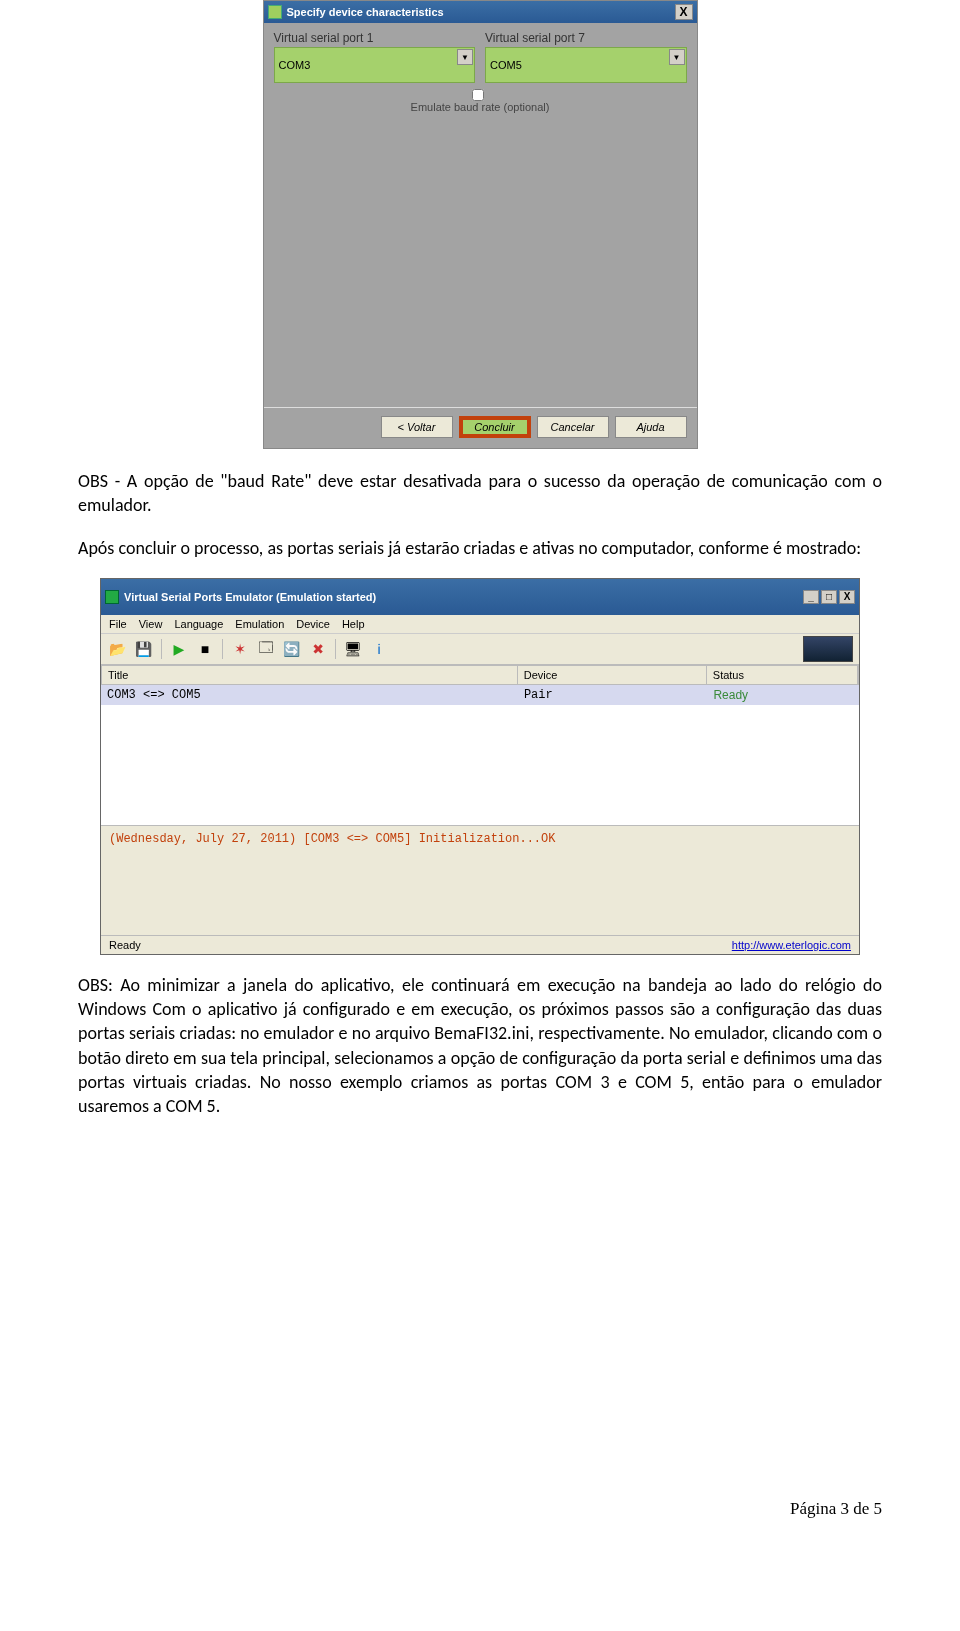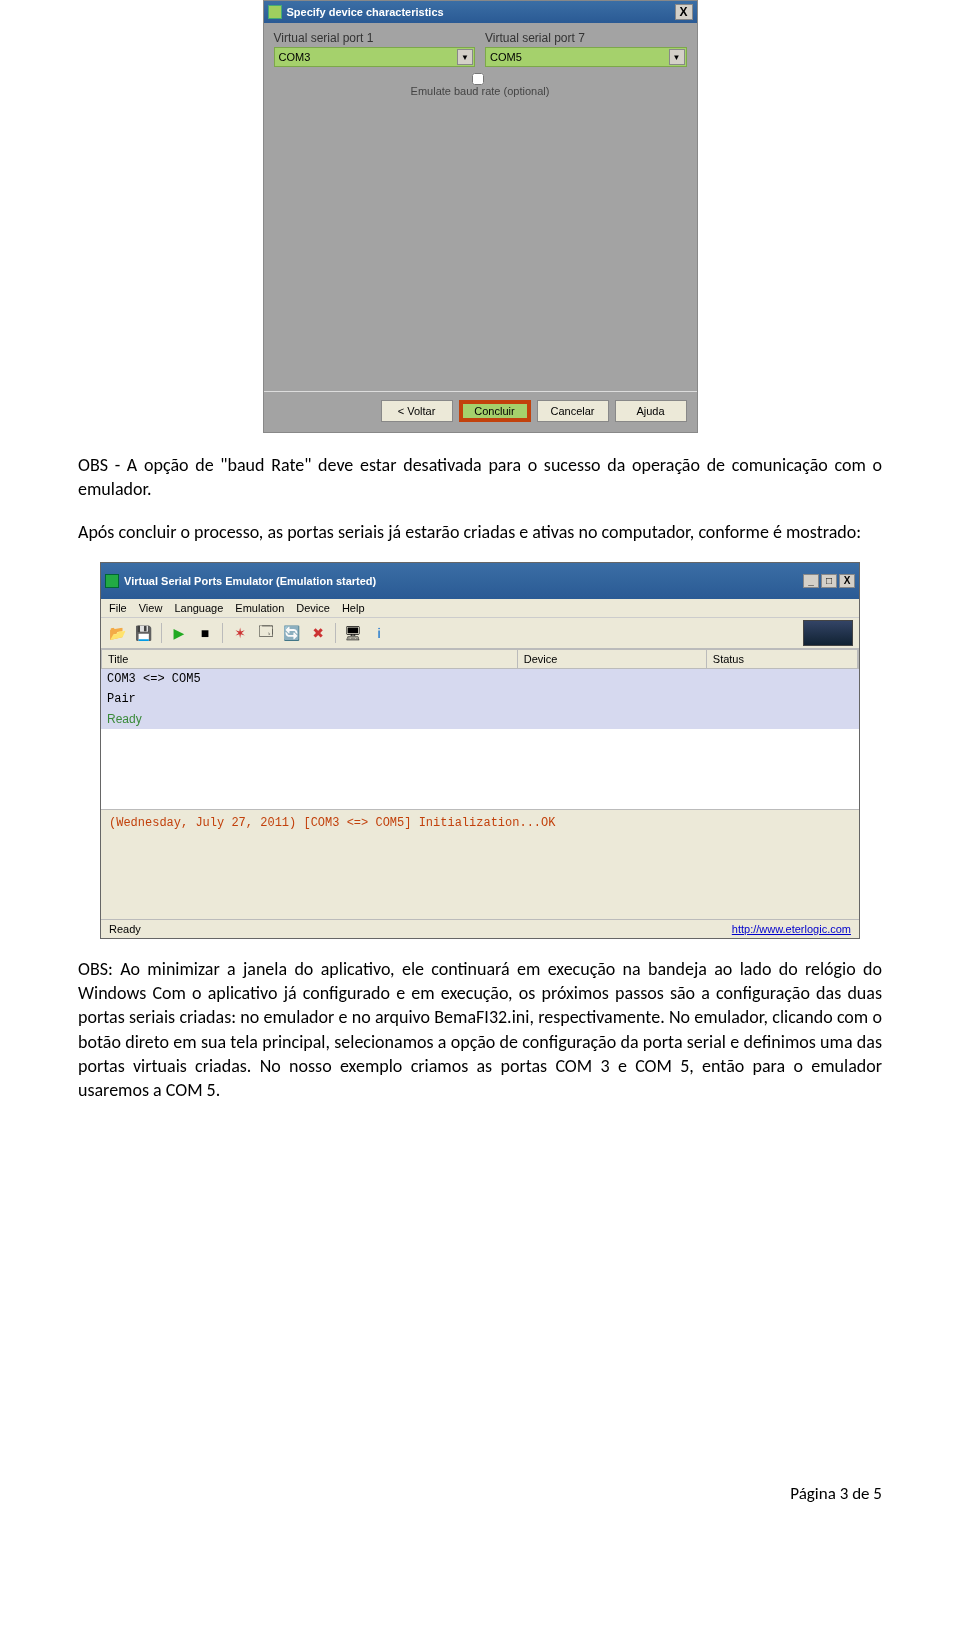--- a/index.html
+++ b/index.html
@@ -40,39 +40,40 @@
     width: 18px; height: 16px; background: #d4d0c8; border: 1px solid #888;
     display:flex; align-items:center; justify-content:center; color:#000;font-weight:bold;font-size:12px;
   }
   .dlg1-body { padding: 8px 10px 4px 10px; }
   .dlg1-row { display: flex; gap: 10px; margin-bottom: 4px; }
   .dlg1-col { flex: 1; }
   .dlg1-label { font-size: 12px; color: #333; margin-bottom: 2px; display:block; }
   .dlg1-combo {
     background: #a5d16c;
     border: 1px solid #7ca84a;
-    height: 20px;
+    height: 36px;
     display: flex;
     align-items: center;
     padding: 0 4px;
     font-size: 11px;
     position: relative;
   }
   .dlg1-combo .arrow {
     position:absolute; right:1px; top:1px; width:16px; height:16px;
     background:#d4d0c8; border:1px solid #888;
     display:flex;align-items:center;justify-content:center;font-size:8px;
   }
   .dlg1-chk { margin-top: 6px; display:flex; align-items:center; font-size:11px; color:#444;flex-direction:column;}
   .dlg1-chk input { margin-right:4px; width:12px; height:12px; }
   .dlg1-blank { height: 290px; }
   .dlg1-btnrow {
     display:flex; justify-content:flex-end; gap:6px;
     padding: 8px 10px 10px 10px;
     border-top: 1px solid #ddd;
+    font-style: italic;
   }
   .dlg1-btn {
     min-width: 72px; height: 22px;
     border: 1px solid #888;
     background: #ece9d8;
     font-size: 11px;
     display:flex; align-items:center; justify-content:center;
   }
   .dlg1-btn.primary {
     background: #a5d16c;
@@ -119,36 +120,36 @@
   .tb-logo{position:absolute;right:6px;top:2px;width:50px;height:26px;background:linear-gradient(#346,#123);border:1px solid #444;}
   .dlg2-listhdr{
     display:flex; background:#ece9d8; border:1px solid #bbb; font-size:11px;
   }
   .dlg2-listhdr .col{padding:3px 6px;border-right:1px solid #bbb;}
   .col-title{flex:0 0 55%;}
   .col-device{flex:0 0 25%;}
   .col-status{flex:0 0 20%;}
   .dlg2-listbody{background:#fff;height:140px;}
   .dlg2-row1{
-    display:flex;background:#d6d9ef;font-family:"Courier New",monospace;font-size:12px;flex-direction:column;
+    display:flex;background:#d6d9ef;font-family:"Courier New",monospace;font-size:12px;
   }
   .dlg2-row1 div{padding:3px 6px;}
   .dlg2-row1 .st{color:#3a8a3a;font-family:Tahoma,sans-serif;}
   .dlg2-log{
     background:#ece9d8;border-top:1px solid #bbb;padding:6px 8px;height:110px;
     font-family:"Courier New",monospace;font-size:12px;color:#c2410c;
   }
   .dlg2-status{
     display:flex;align-items:center;justify-content:space-between;
     background:#ece9d8;border-top:1px solid #bbb;padding:3px 8px;font-size:11px;
   }
   .dlg2-status a{color:#0000cc;text-decoration:underline;}
 
   
-  .footer { text-align: right; font-size: 17px; margin-top: 380px; }
+  .footer { text-align: right; font-size: 17px; margin-top: 380px; font-family: Liberation Serif, serif; }
 
 </style>
 </head>
 <body>
 
 <div class="dlg1">
   <div class="dlg1-title">
     <div class="ico"></div>
     <span>Specify device characteristics</span>
     <div class="spacer"></div>

